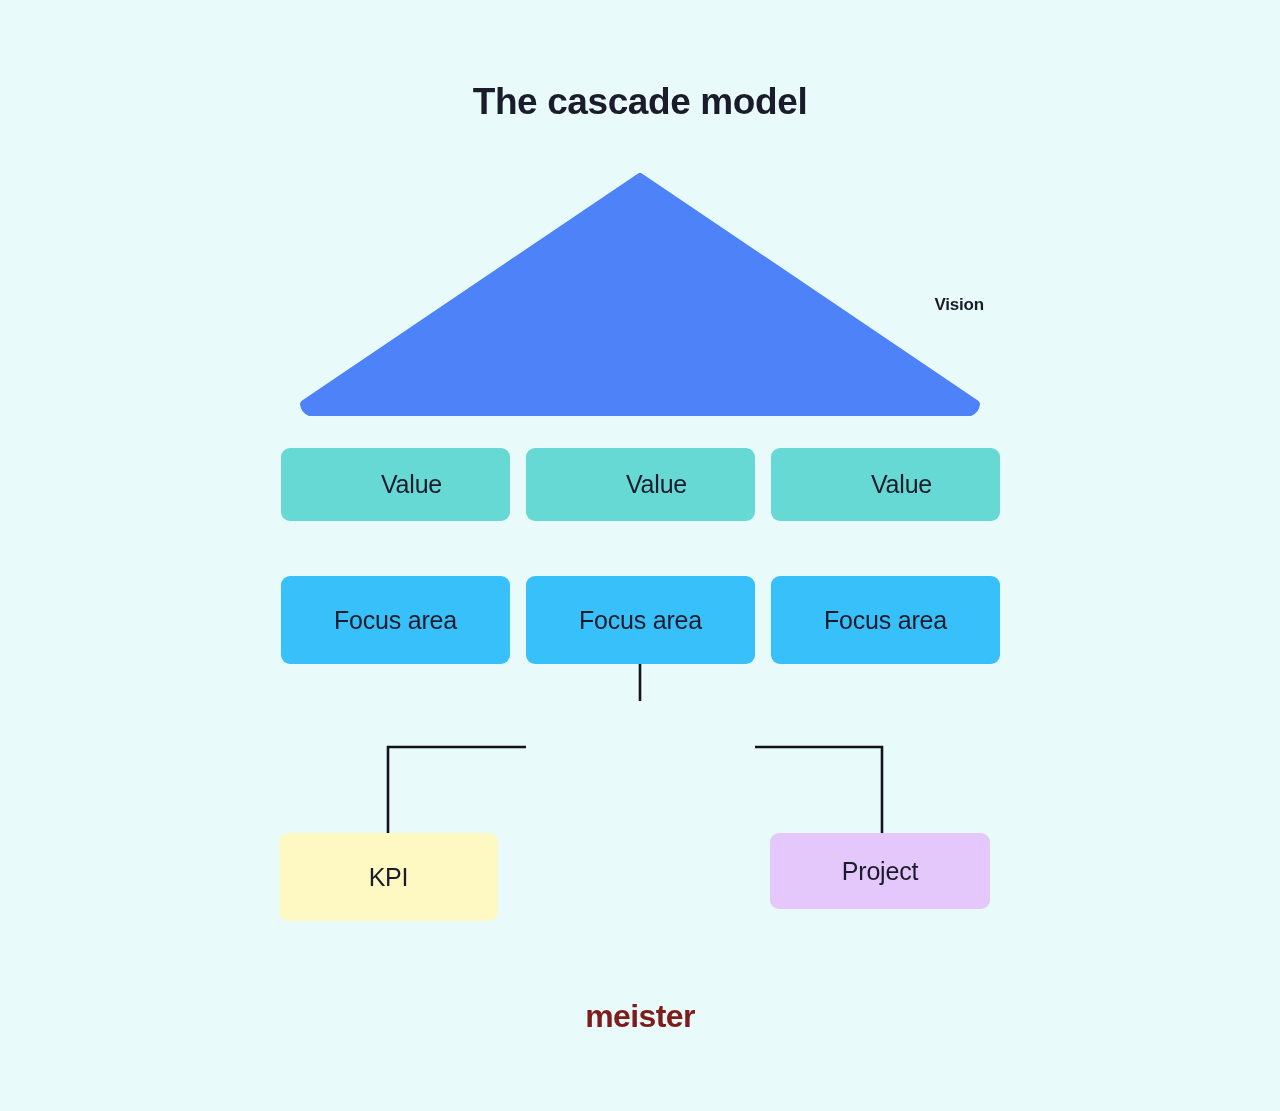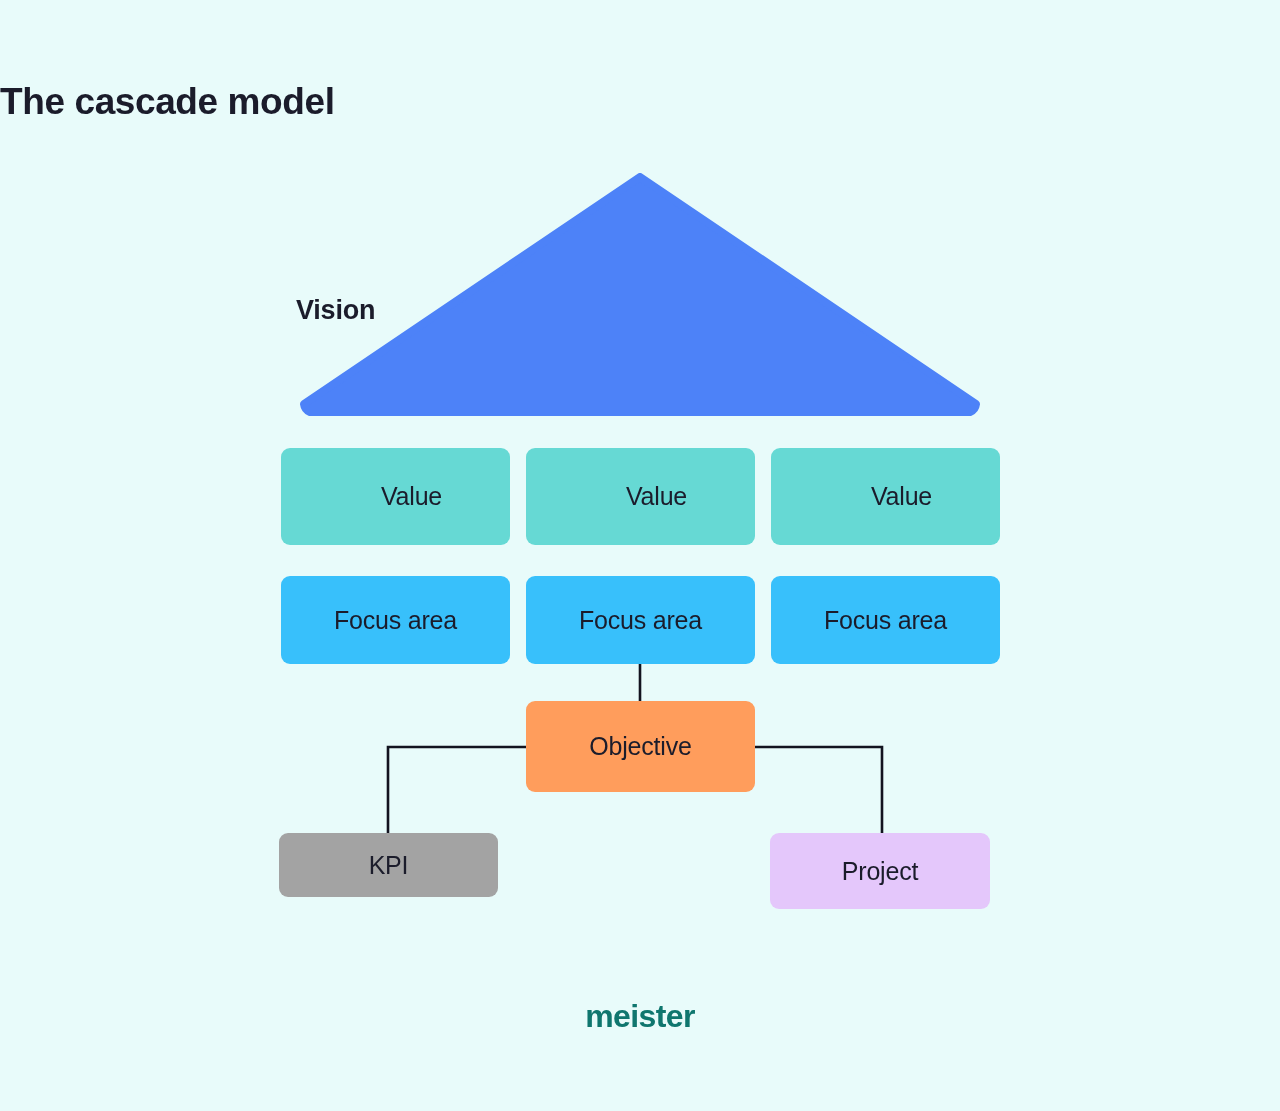--- a/index.html
+++ b/index.html
@@ -20,21 +20,21 @@
     width: 1280px;
     height: 1111px;
   }
 
   
   .page-title {
     position: absolute;
     left: 0;
     top: 78px;
     width: 1280px;
-    text-align: left;
+    text-align: center;
     font-size: 37px;
     font-weight: bold;
     color: #1b1c2b;
     letter-spacing: -0.4px;
     line-height: 48px;
   }
 
   
   .vision-wrap {
     position: absolute;
@@ -46,22 +46,22 @@
   .vision-wrap svg {
     display: block;
     width: 688px;
     height: 243px;
   }
   .vision-label {
     position: absolute;
     left: 0;
     top: 122px;
     width: 688px;
-    text-align: left;
-    font-size: 27px;
+    text-align: right;
+    font-size: 17px;
     font-weight: bold;
     color: #1b1c2b;
     letter-spacing: -0.2px;
   }
 
   
   .node {
     position: absolute;
     border-radius: 9px;
     display: flex;
@@ -70,21 +70,21 @@
     box-sizing: border-box;
   }
   .node-label {
     font-size: 25px;
     color: #1b1c2b;
     letter-spacing: -0.2px;
     line-height: 1;
   }
 
   
-  .row-values .node  { top: 448px; height: 97px; padding-left: 32px; }
+  .row-values .node  { top: 448px; height: 73px; padding-left: 32px; }
   .row-focus  .node  { top: 576px; height: 88px; text-align: center; }
 
   .col-1 { left: 281px;  width: 229px; }
   .col-2 { left: 526px;  width: 229px; }
   .col-3 { left: 771px;  width: 229px; }
 
   .value-box { background: #66d9d4; }
   .focus-box { background: #38c0fb; }
 
   .objective-box {
@@ -92,22 +92,22 @@
     top: 701px;
     width: 229px;
     height: 91px;
     background: #ff9d5c;
   }
 
   .kpi-box {
     left: 279px;
     top: 833px;
     width: 219px;
-    height: 64px;
-    background: #a3a3a3;
+    height: 88px;
+    background: #fef9c3;
   }
   .project-box {
     left: 770px;
     top: 833px;
     width: 220px;
     height: 76px;
     background: #e4c7fb;
   }
 
   
@@ -122,21 +122,21 @@
 
   
   .logo {
     position: absolute;
     left: 0;
     top: 998px;
     width: 1280px;
     text-align: center;
     font-size: 32px;
     font-weight: bold;
-    color: #0f766e;
+    color: #7f1d1d;
     letter-spacing: -0.6px;
   }
 </style>
 </head>
 <body>
 
 <div id="canvas">
 
   <div class="page-title">The cascade model</div>
 
@@ -178,23 +178,20 @@
       <span class="node-label">Focus area</span>
     </div>
     <div class="node focus-box col-2">
       <span class="node-label">Focus area</span>
     </div>
     <div class="node focus-box col-3">
       <span class="node-label">Focus area</span>
     </div>
   </div>
 
-  <div class="node objective-box">
-    <span class="node-label">Objective</span>
-  </div>
 
   <div class="node kpi-box">
     <span class="node-label">KPI</span>
   </div>
 
   <div class="node project-box">
     <span class="node-label">Project</span>
   </div>
 
   <div class="logo">meister</div>

